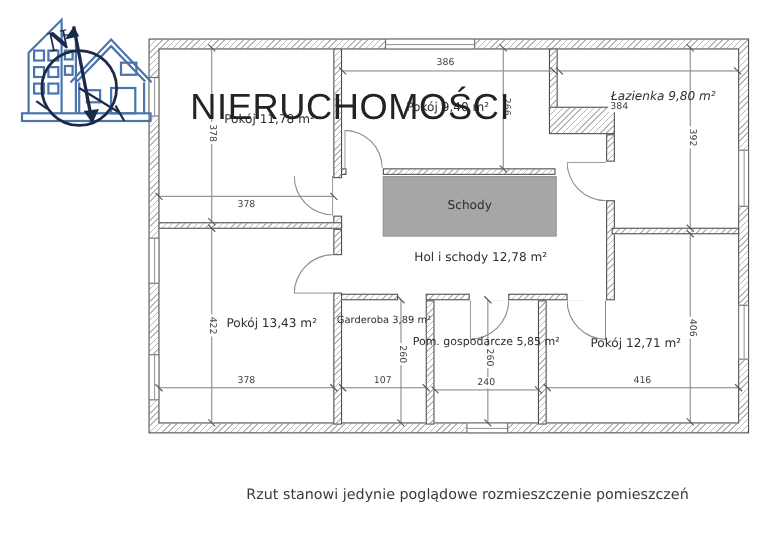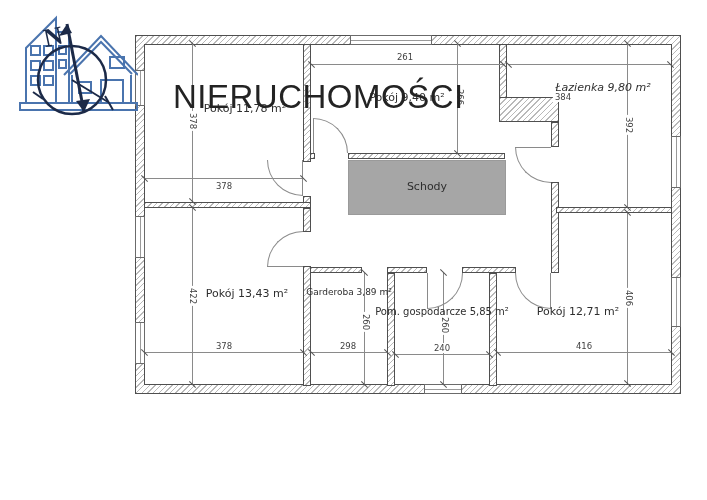--- a/index.html
+++ b/index.html
@@ -102,39 +102,40 @@
     <div class="dimh" style="left:395px;top:354px;width:95px;"></div>
     <div class="dimh" style="left:497px;top:352px;width:175px;"></div>
     <div class="dimv" style="left:192px;top:44px;height:158px;"></div>
     <div class="dimv" style="left:457px;top:44px;height:110px;"></div>
     <div class="dimv" style="left:627px;top:44px;height:164px;"></div>
     <div class="dimv" style="left:192px;top:208px;height:177px;"></div>
     <div class="dimv" style="left:364px;top:273px;height:112px;"></div>
     <div class="dimv" style="left:443px;top:273px;height:112px;"></div>
     <div class="dimv" style="left:627px;top:213px;height:171px;"></div>
 
-    <div class="dlab" style="left:405px;top:57px;">261</div>
+    <div class="dlab" style="left:405px;top:57px;">386</div>
     <div class="dlab" style="left:563px;top:57px;margin-top:40px;">384</div>
     <div class="dlab" style="left:224px;top:186px;">378</div>
     <div class="dlab" style="left:224px;top:346px;">378</div>
-    <div class="dlab" style="left:348px;top:346px;">298</div>
+    <div class="dlab" style="left:348px;top:346px;">107</div>
     <div class="dlab" style="left:442px;top:348px;">240</div>
     <div class="dlab" style="left:584px;top:346px;">416</div>
     <div class="dlab dlabv" style="left:193px;top:121px;">378</div>
     <div class="dlab dlabv" style="left:460px;top:97px;">266</div>
     <div class="dlab dlabv" style="left:629px;top:125px;">392</div>
     <div class="dlab dlabv" style="left:193px;top:296px;">422</div>
     <div class="dlab dlabv" style="left:366px;top:322px;">260</div>
     <div class="dlab dlabv" style="left:445px;top:325px;">260</div>
     <div class="dlab dlabv" style="left:629px;top:298px;">406</div>
 
     <div class="rlab" style="left:245px;top:109px;">Pokój 11,78 m²</div>
     <div class="rlab" style="left:407px;top:98px;">Pokój 9,40 m²</div>
     <div class="rlab" style="left:603px;top:88px;font-style:italic;">Łazienka 9,80 m²</div>
     <div class="rlab" style="left:427px;top:187px;">Schody</div>
+    <div class="rlab" style="left:437px;top:234px;">Hol i schody 12,78 m²</div>
     <div class="rlab" style="left:247px;top:294px;">Pokój 13,43 m²</div>
     <div class="rlab small" style="left:349px;top:292px;">Garderoba 3,89 m²</div>
     <div class="rlab tiny" style="left:442px;top:312px;">Pom. gospodarcze 5,85 m²</div>
     <div class="rlab" style="left:578px;top:312px;">Pokój 12,71 m²</div>
   </div>
 
   <svg style="left:6px;top:2px;" width="132" height="140" viewBox="0 0 132 140">
     <g fill="none" stroke="#4a74ae" stroke-width="2">
 
       <path d="M20 101 L20 46 L50 16 L50 101"></path>
@@ -165,14 +166,15 @@
       <line x1="99" y1="94" x2="107" y2="108" stroke-width="2"></line>
     </g>
     <g fill="#1c2a48" stroke="none">
       <polygon points="61,22 53,34 66,31"></polygon>
       <polygon points="78,110 70,99 84,97"></polygon>
       <text x="38" y="44" font-family="Liberation Serif, serif" font-size="26" font-weight="bold" transform="rotate(-12 44 36)">N</text>
     </g>
   </svg>
   <div class="brand-sub" style="left:147px;top:80px;margin-left:26px;">NIERUCHOMOŚCI</div>
 
+  <div class="fsub" style="left:425px;top:443px;">Rzut stanowi jedynie poglądowe rozmieszczenie pomieszczeń</div>
 
 </div>
 
 </body></html>

